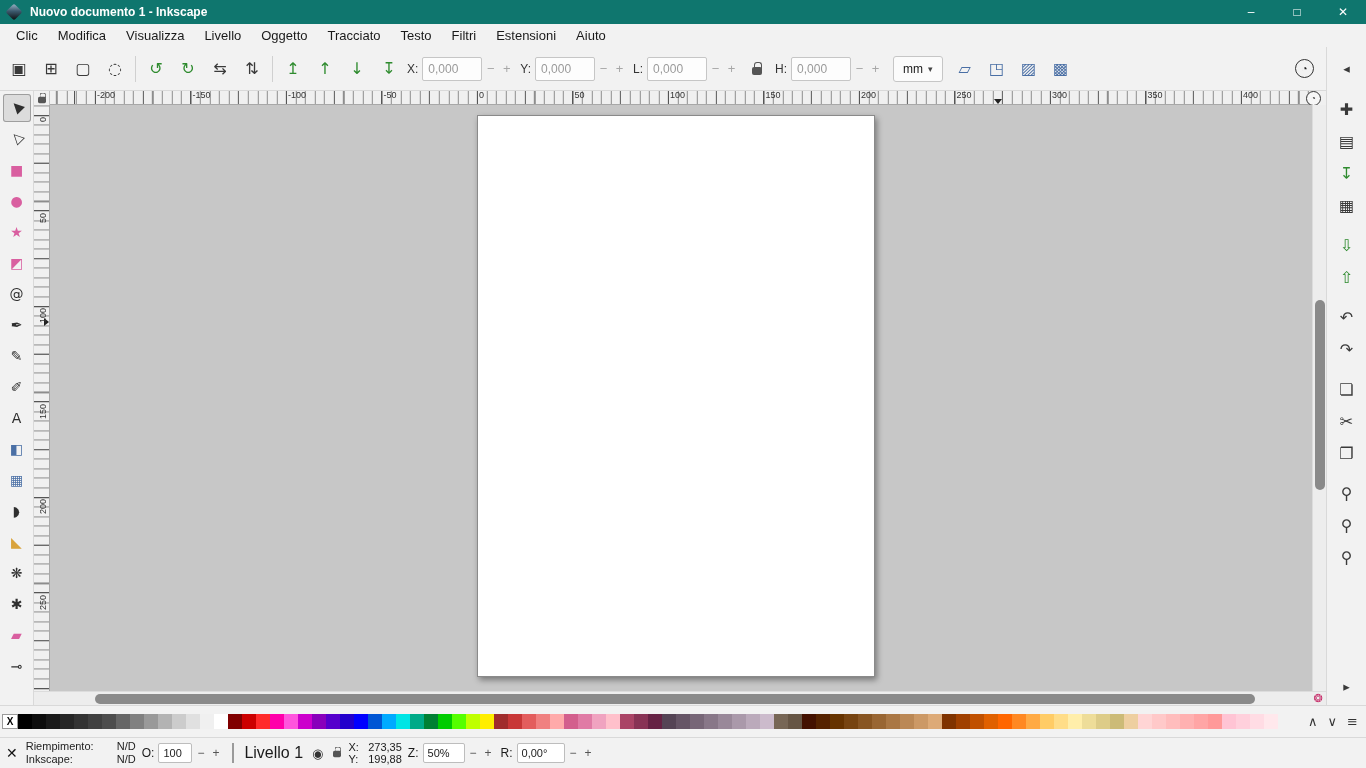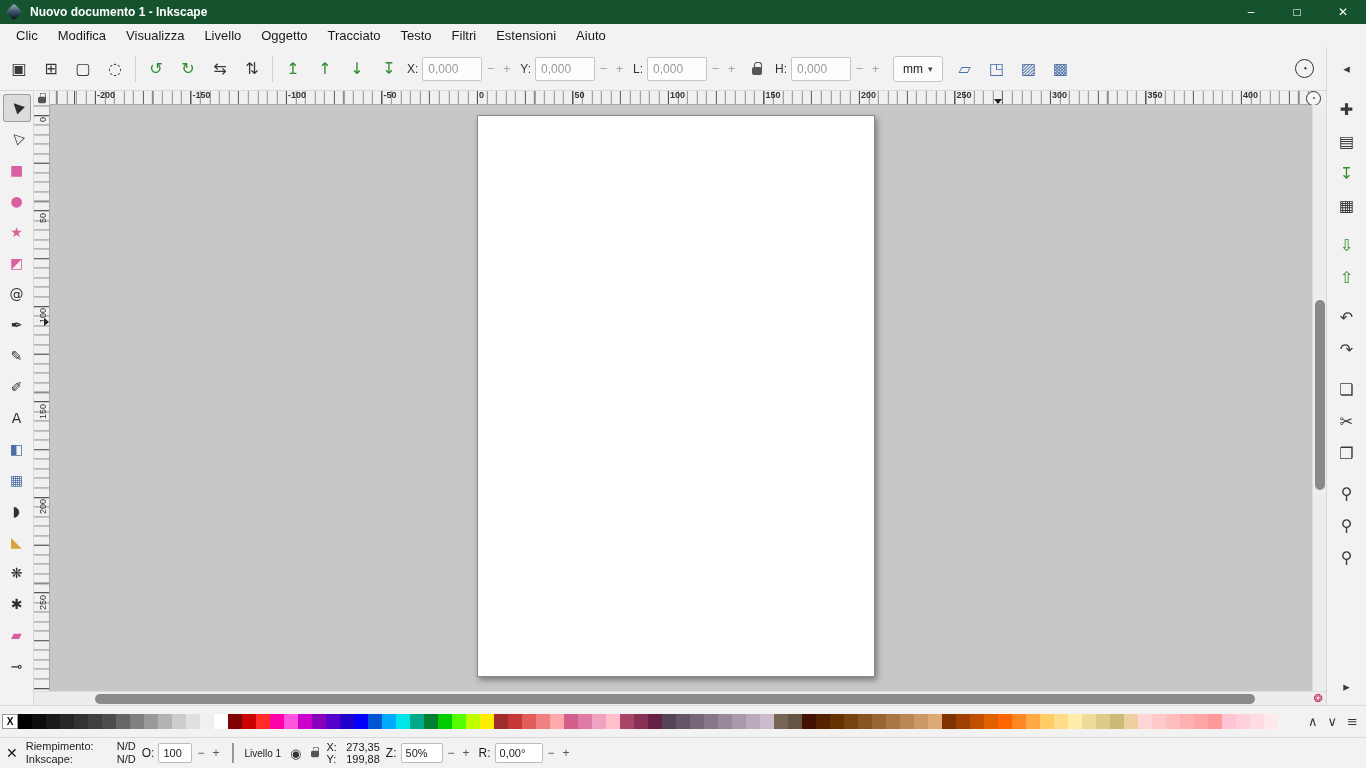--- a/index.html
+++ b/index.html
@@ -1,21 +1,21 @@
 <!DOCTYPE html>
 <html><head>
 <meta charset="utf-8">
 <style>
   * { box-sizing: border-box; margin: 0; padding: 0; }
   html,body { width:1366px; height:768px; overflow:hidden; }
   body { font-family:"Liberation Sans",sans-serif; font-size:12px; color:#1a1a1a; background:#f2f2f2; cursor:default; user-select:none; }
   .glyph { display:block; font-family:"DejaVu Sans",sans-serif; }
 
   
-  .titlebar { height:24px; background:#14532d; color:#fff; display:flex; align-items:center;text-align:right; }
+  .titlebar { height:24px; background:#0f766e; color:#fff; display:flex; align-items:center;text-align:right; }
   .logo { width:12px; height:12px; margin-left:8px; background:linear-gradient(135deg,#9fb8c9 0%,#3c5a6e 45%,#0a0a0a 100%); transform:rotate(45deg); border-radius:2px; }
   .title-text { margin-left:10px; font-weight:bold; font-size:12px; }
   .win-buttons { margin-left:auto; display:flex; height:100%; }
   .win-btn { width:46px; display:flex; align-items:center; justify-content:center; font-size:12px; color:#fff; }
 
   
   .menubar { height:23px; display:flex; align-items:center; padding-left:6px; background:#f2f2f2; }
   .menu-item { padding:3px 10px; font-size:13px; }
 
   
@@ -58,21 +58,20 @@
   .ruler-row { height:14px; display:flex; background:#f0f0f0; }
   .ruler-corner { width:16px; border-right:1px solid #c4c4c4; display:flex; align-items:flex-start; justify-content:center; }
   .h-ruler { flex:1; position:relative; border-bottom:1px solid #a8a8a8;
     background-color:#f0f0f0;
     background-image:
       repeating-linear-gradient(90deg,#555 0 1px,transparent 1px 95.5px),
       repeating-linear-gradient(90deg,#6b6b6b 0 1px,transparent 1px 47.75px),
       repeating-linear-gradient(90deg,#8d8d8d 0 1px,transparent 1px 9.55px);
     background-size:100% 11px,100% 7px,100% 4px;
     background-position:45px bottom,45px bottom,6.8px bottom;
-    font-weight:bold;
   }
   .hnum { position:absolute; top:0; font-size:9px; line-height:9px; color:#333; }
   .hmark { position:absolute; bottom:0; left:944px; width:0; height:0; border-left:4px solid transparent; border-right:4px solid transparent; border-top:5px solid #222; }
   .ruler-stub { width:14px; position:relative; }
   .corner-badge { position:absolute; top:0px; left:-6px; width:15px; height:15px; border:1.5px solid #333; border-radius:50%; background:#f7f7f7; display:flex; align-items:center; justify-content:center; font-size:8px; color:#333; }
 
   .canvas-row { flex:1; display:flex; min-height:0; }
   .v-ruler { width:16px; position:relative; border-right:1px solid #a8a8a8;
     background-color:#f0f0f0;
     background-image:
@@ -117,21 +116,21 @@
   .sb-x { font-size:14px; color:#111; font-family:"DejaVu Sans",sans-serif; margin-right:2px; }
   .fs-grid { display:grid; grid-template-columns:76px 34px; font-size:11px; line-height:13px; }
   .fs-grid .lbl { color:#222; }
   .fs-grid .val { color:#222;text-align:right; }
   .opacity-group, .zoom-group, .rot-group { display:flex; align-items:center; gap:2px; }
   .opacity-group .sb-label, .zoom-group .sb-label, .rot-group .sb-label { margin-right:2px; }
   .sb-input { height:20px; border:1px solid #bdbdbd; border-radius:2px; background:#fff; color:#222; padding:0 4px; font-size:11px; font-family:"Liberation Sans",sans-serif; }
   .sb-mini { width:13px; text-align:center; color:#555; font-size:12px; }
   .sb-sep { width:2px; height:20px; background:#9a9a9a; margin:0 4px; }
   .layer-group { display:flex; align-items:center; gap:9px; }
-  .layer-name { font-size:10px; }
+  .layer-name { font-size:16px; }
   .eye { font-size:13px; color:#333; font-family:"DejaVu Sans",sans-serif; }
   .message { flex:1; min-width:0; font-size:12px; line-height:12.5px; padding:0 10px; color:#1a1a1a; }
   .coords { display:grid; grid-template-columns:auto auto; column-gap:5px; font-size:11px; line-height:12px; }
   .coords .cval { text-align:right; min-width:38px; }
 </style>
 </head>
 <body>
 
 <div class="titlebar">
   <div class="logo"></div>

